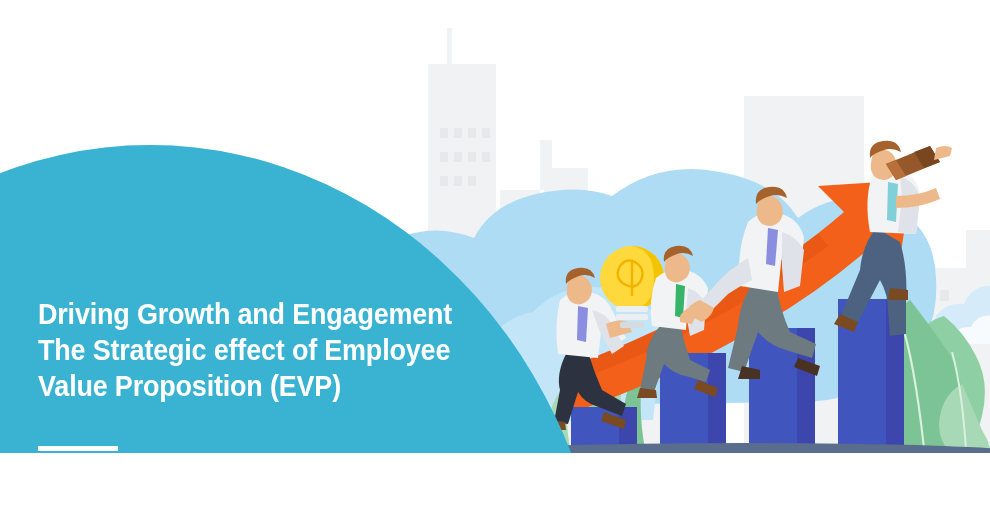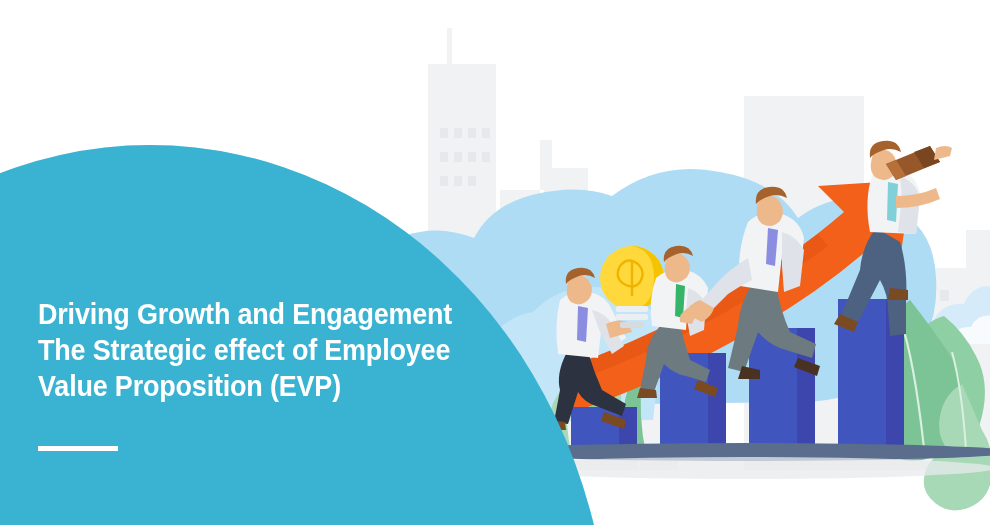--- a/index.html
+++ b/index.html
@@ -1,18 +1,18 @@
 <!DOCTYPE html>
 <html><head>
 <meta charset="utf-8">
 <style>
   html,body{margin:0;padding:0;background:#fff;}
   body{font-family:"Liberation Sans",sans-serif;}
   #banner{
-    position:relative;width:990px;height:525px;overflow:hidden;
+    position:relative;width:990px;height:453px;overflow:hidden;
     background:#ffffff;
   }
   #banner svg.layer{position:absolute;left:0;top:0;width:990px;height:525px;}
   #headline{
     position:absolute;left:38px;top:296px;width:470px;
     z-index:40;pointer-events:none;
   }
   #headline .line{
     display:block;color:#ffffff;font-weight:700;
     font-size:29px;line-height:36px;letter-spacing:-0.2px;

